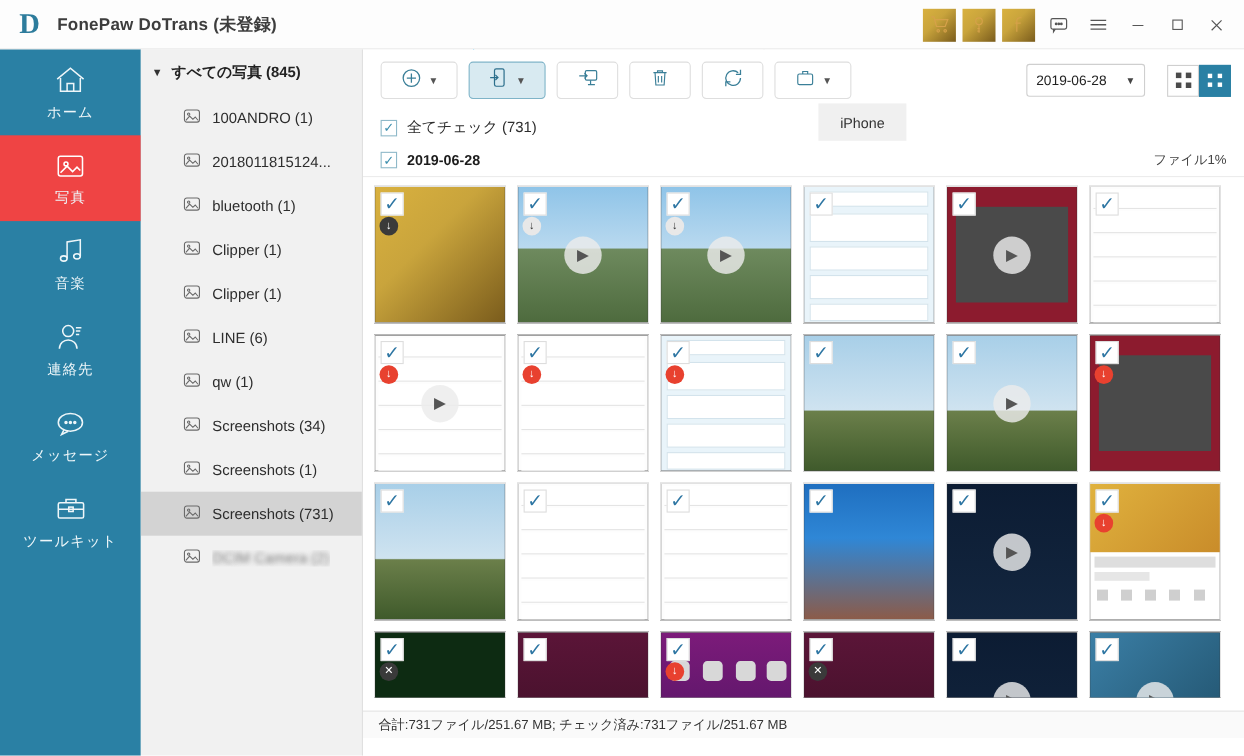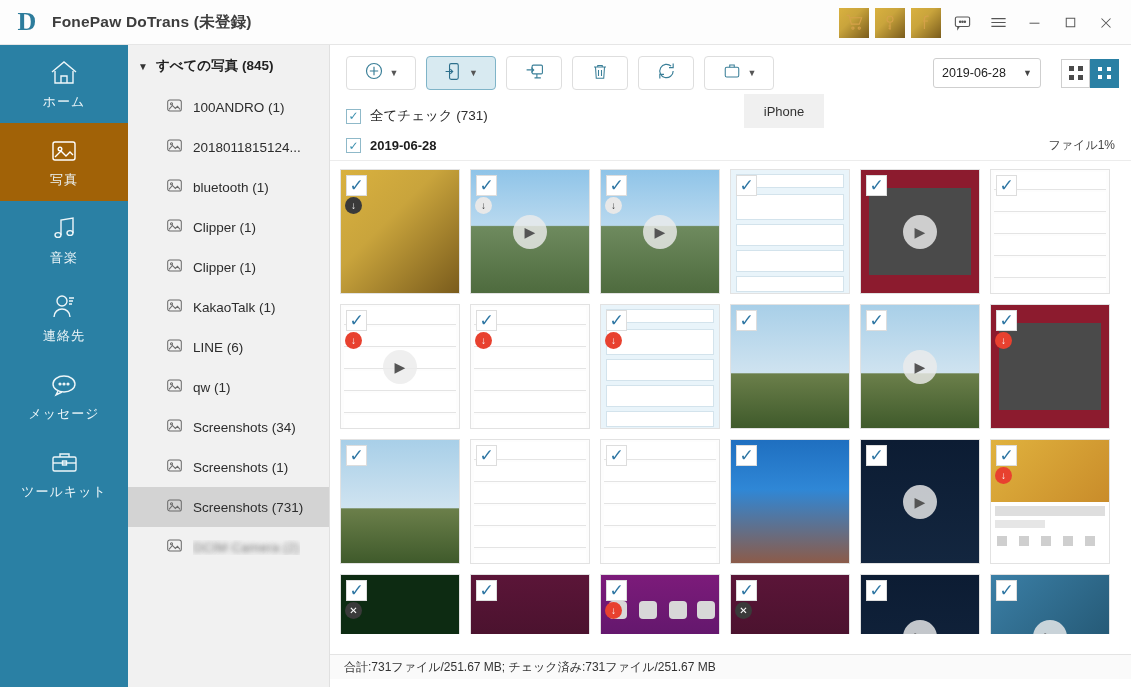--- a/index.html
+++ b/index.html
@@ -50,21 +50,21 @@
   
   .sidebar {
     position: absolute; top: 45px; left: 0; width: 128px; height: 642px;
     background: #2a80a4;
   }
   .nav-item {
     height: 78px; display: flex; flex-direction: column;
     align-items: center; justify-content: center; gap: 5px;
     color: #eef6f9; cursor: pointer;
   }
-  .nav-item.active { background: #a16207; }
+  .nav-item.active { background: #ef4444; }
   .nav-label { font-size: 13px; letter-spacing: 1px; text-align: right; }
   .nav-ico { height: 30px; display: flex; align-items: center; }
 
   
   .albums {
     position: absolute; top: 45px; left: 128px; width: 202px; height: 642px;
     background: #f1f1f1; border-right: 1px solid #e0e0e0;
     overflow: hidden;
   }
   .albums-head {
@@ -169,21 +169,21 @@
   .thumb .dlbadge {
     position: absolute; top: 27px; left: 4px; width: 17px; height: 17px;
     border-radius: 50%; background: #e8e8e8; z-index: 5;
     display: flex; align-items: center; justify-content: center;
     font-size: 10px; color: #333;
   }
   .thumb .dlbadge.red { background: #e8412f; color: #fff; }
   .thumb .dlbadge.dark { background: #3a3a3a; color: #fff; }
 
   .statusbar {
-    position: absolute; bottom: 8px; left: 330px; width: 801px; height: 25px;
+    position: absolute; bottom: 16px; left: 330px; width: 801px; height: 25px;
     background: #fafafa; border-top: 1px solid #e4e4e4;
     display: flex; align-items: center; padding-left: 14px;
     font-size: 12px; color: #333; z-index: 30;
   }
 
   
   .sky  { background: linear-gradient(#8fc4e8 0%, #b9d9ef 45%, #6e8a5e 46%, #4e6b3e 100%); }
   .gold { background: linear-gradient(135deg,#d9b13f 0%,#c9a43c 40%,#7a5c1c 100%); }
   .ui-list { background: #e9f4fa; }
   .ui-list .bar { position:absolute; left:5px; right:5px; height:14px; background:#fff; border:1px solid #d3e3ec; }
@@ -401,28 +401,20 @@
               <path d="M3.5 13l4-4.5 3.5 3.5 2.5-2.5 3 3.5"></path>
             </svg></span>
           <span class="alabel">Clipper (1)</span>
         </div>
         <div class="album-row">
           <span><svg width="17" height="15" viewBox="0 0 20 17" fill="none" stroke="#6a6a6a" stroke-width="1.2">
               <rect x="2" y="2" width="16" height="13" rx="2.5"></rect>
               <circle cx="6.5" cy="6.5" r="1.2"></circle>
               <path d="M3.5 13l4-4.5 3.5 3.5 2.5-2.5 3 3.5"></path>
             </svg></span>
-          <span class="alabel">KakaoTalk (1)</span>
-        </div>
-        <div class="album-row">
-          <span><svg width="17" height="15" viewBox="0 0 20 17" fill="none" stroke="#6a6a6a" stroke-width="1.2">
-              <rect x="2" y="2" width="16" height="13" rx="2.5"></rect>
-              <circle cx="6.5" cy="6.5" r="1.2"></circle>
-              <path d="M3.5 13l4-4.5 3.5 3.5 2.5-2.5 3 3.5"></path>
-            </svg></span>
           <span class="alabel">LINE (6)</span>
         </div>
         <div class="album-row">
           <span><svg width="17" height="15" viewBox="0 0 20 17" fill="none" stroke="#6a6a6a" stroke-width="1.2">
               <rect x="2" y="2" width="16" height="13" rx="2.5"></rect>
               <circle cx="6.5" cy="6.5" r="1.2"></circle>
               <path d="M3.5 13l4-4.5 3.5 3.5 2.5-2.5 3 3.5"></path>
             </svg></span>
           <span class="alabel">qw (1)</span>
         </div>

